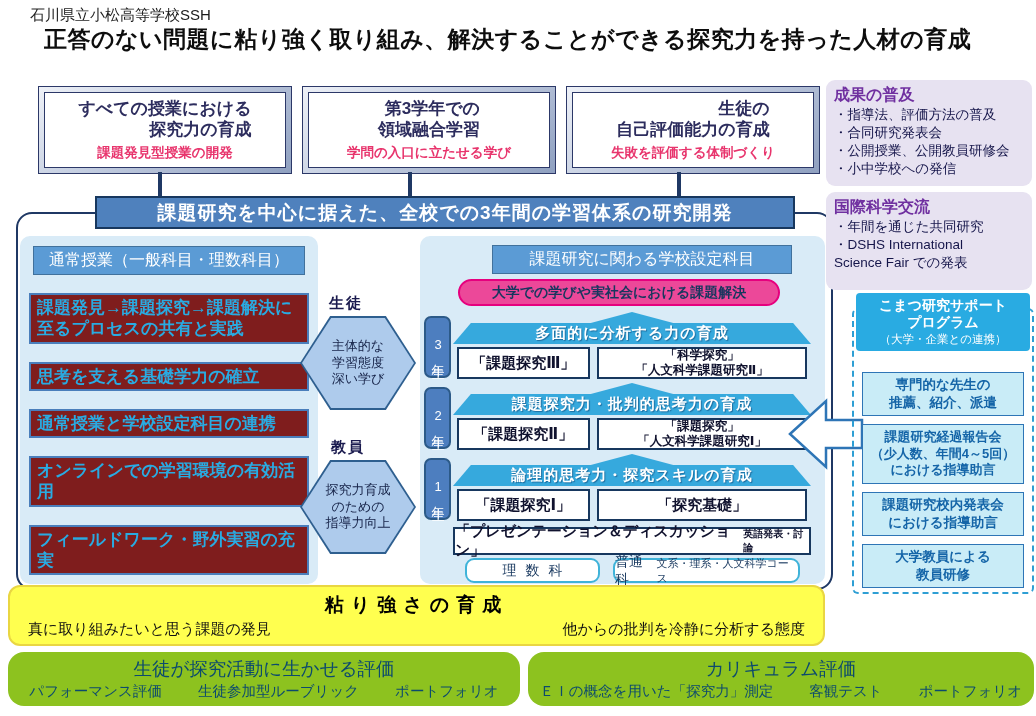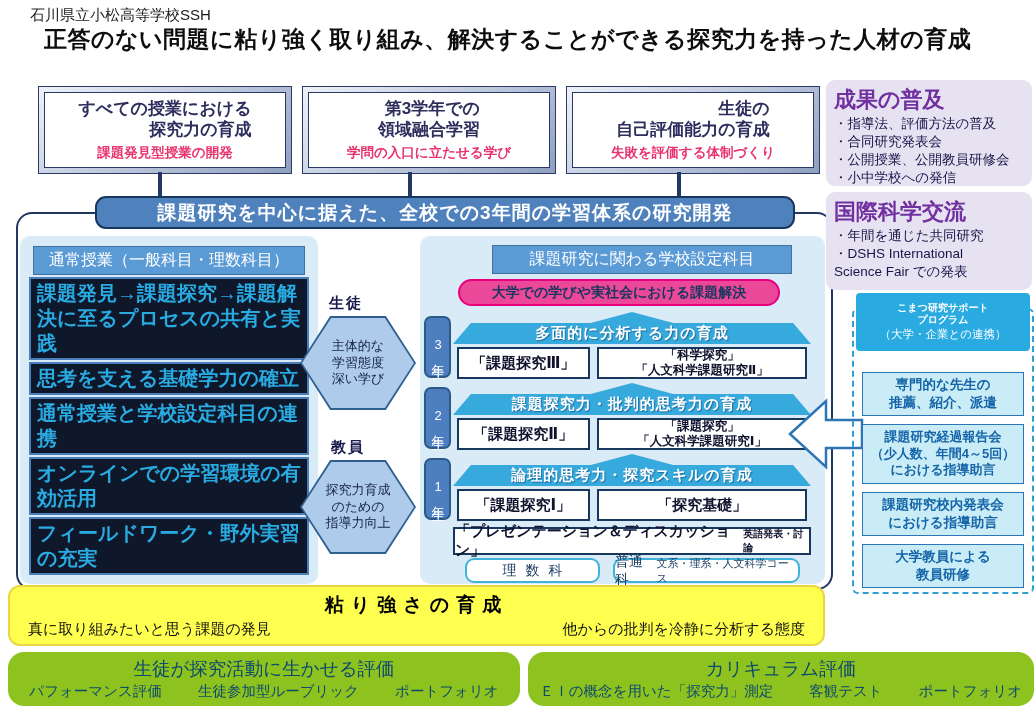--- a/index.html
+++ b/index.html
@@ -1,21 +1,21 @@
 <!DOCTYPE html>
 <html><head>
 <meta charset="utf-8">
 <style>
   * { margin:0; padding:0; box-sizing:border-box; }
   html,body { background:#fff; }
   body { font-family:"Liberation Sans","DejaVu Sans",sans-serif; }
   .canvas { position:relative; width:1036px; height:716px; background:#fff; overflow:hidden; }
   .abs { position:absolute; }
   .preline { white-space:pre-line; }
-  .flexc { display:flex; align-items:center; justify-content:center;border-radius:11px; }
+  .flexc { display:flex; align-items:center; justify-content:center; }
 
   .school { left:30px; top:6px; font-size:15px; color:#1a1a1a; }
   .main-title { left:44px; top:24px; font-size:23px; font-weight:bold; color:#0d0d0d; letter-spacing:0.5px; }
 
   .goals-row { left:38px; top:86px; width:782px; height:88px; display:flex; gap:10px; }
   .goal { flex:1; border:1px solid #2c3868; background:linear-gradient(145deg,#eef1f7 0%,#c3cde0 45%,#8fa0c0 100%); padding:5px; }
   .goal-inner { border:1px solid #2c3868; background:#fff; height:100%; display:flex; flex-direction:column; align-items:center; justify-content:center; }
   .goal-title { font-size:17px; font-weight:bold; color:#2d2d5e; text-align:right; line-height:1.25; }
   .goal-sub { font-size:13.5px; font-weight:bold; color:#e8356d; margin-top:4px; }
 
@@ -24,21 +24,21 @@
 
   .outline-box { left:16px; top:212px; width:817px; height:378px; border:2px solid #1f3864; border-radius:16px; }
 
   .main-bar { left:95px; top:196px; width:700px; height:33px; background:#4f81bd; border:2px solid #17375e;
               color:#fff; font-size:19px; font-weight:bold; letter-spacing:1px; }
 
   .left-panel { left:20px; top:236px; width:298px; height:348px; background:#d9ebf7; border-radius:10px;
                 padding:10px 9px 9px; display:flex; flex-direction:column; justify-content:space-between; }
   .lp-header { background:#5b9bd5; border:1px solid #41719c; color:#fff; font-size:16px; text-align:center;
                padding:3px 2px; margin:0 4px; }
-  .lp-item { background:#0f172a; border:2px solid #4a7ebb; color:#29abe2; font-weight:bold; font-size:20px;
+  .lp-item { background:#7f1d1d; border:2px solid #4a7ebb; color:#29abe2; font-weight:bold; font-size:17px;
              padding:2px 6px; line-height:1.25; }
 
   .mid-label { font-size:15px; font-weight:bold; color:#1a1a4e; letter-spacing:2px; }
   .hexwrap { width:116px; height:94px; }
   .hex-outer { position:absolute; inset:0; background:#2e5f8f; clip-path:polygon(26% 0,74% 0,100% 50%,74% 100%,26% 100%,0 50%); }
   .hex-inner { position:absolute; inset:2px; background:#aecbec; clip-path:polygon(26% 0,74% 0,100% 50%,74% 100%,26% 100%,0 50%);
                display:flex; align-items:center; justify-content:center; text-align:center;
                font-size:13px; color:#152247; line-height:1.3; }
 
   .right-panel { left:420px; top:236px; width:405px; height:348px; background:#d9ebf7; border-radius:10px; }
@@ -72,31 +72,31 @@
            justify-content:center; color:#17375e; }
   .track1 { flex:0 0 135px; font-size:14px; letter-spacing:9px; padding-left:9px; }
   .track2 { flex:1; }
   .track2-main { font-size:14px; } .track2-note { font-size:11px; }
 
   .big-arrow { left:788px; top:394px; width:76px; height:80px; }
 
   .support-dash { left:852px; top:308px; width:182px; height:286px; border:2px dashed #2e9fd4; border-radius:6px; }
   .support-header { left:856px; top:293px; width:174px; height:58px; background:#29abe2; border-radius:4px;
                     color:#fff; display:flex; flex-direction:column; align-items:center; justify-content:center; }
-  .sh-title { font-size:10px; font-weight:bold; text-align:center; line-height:1.2; }
+  .sh-title { font-size:14px; font-weight:bold; text-align:center; line-height:1.2; }
   .sh-sub { font-size:11.5px; margin-top:1px; }
   .support-item { left:862px; width:162px; background:#c9ecf7; border:1.5px solid #2e75b6; color:#1565a8;
                   font-weight:bold; font-size:13.5px; line-height:1.3; display:flex; align-items:center;
                   justify-content:center; text-align:center; }
   .si1 { top:372px; height:44px; } .si2 { top:424px; height:60px; font-size:13px; }
   .si3 { top:492px; height:44px; } .si4 { top:544px; height:44px; }
 
   .lav { left:826px; width:206px; background:#e7e2f1; border-radius:9px; padding:5px 8px 6px; }
   .lav1 { top:80px; height:106px; } .lav2 { top:192px; height:98px; }
-  .lav-title { color:#7030a0; font-size:22px; font-weight:bold; }
+  .lav-title { color:#7030a0; font-size:16px; font-weight:bold; }
   .lav-item { color:#15154a; font-size:13.5px; line-height:1.33; }
 
   .yellow-bar { left:8px; top:585px; width:817px; height:61px; background:#ffff4f; border:2.5px solid #e9d642;
                 border-radius:12px; padding-top:5px; }
   .yb-title { text-align:center; font-size:19px; font-weight:bold; color:#000; letter-spacing:7px; }
   .yb-items { display:flex; justify-content:space-between; padding:2px 18px 0; font-size:15px; color:#111; }
 
   .green-bar { background:#8dc21f; border-radius:16px; color:#0c4a6e; padding-top:4px; height:54px; }
   .gb1 { left:8px; top:652px; width:512px; } .gb2 { left:528px; top:652px; width:506px; }
   .gb-title { text-align:center; font-size:18.5px; }

